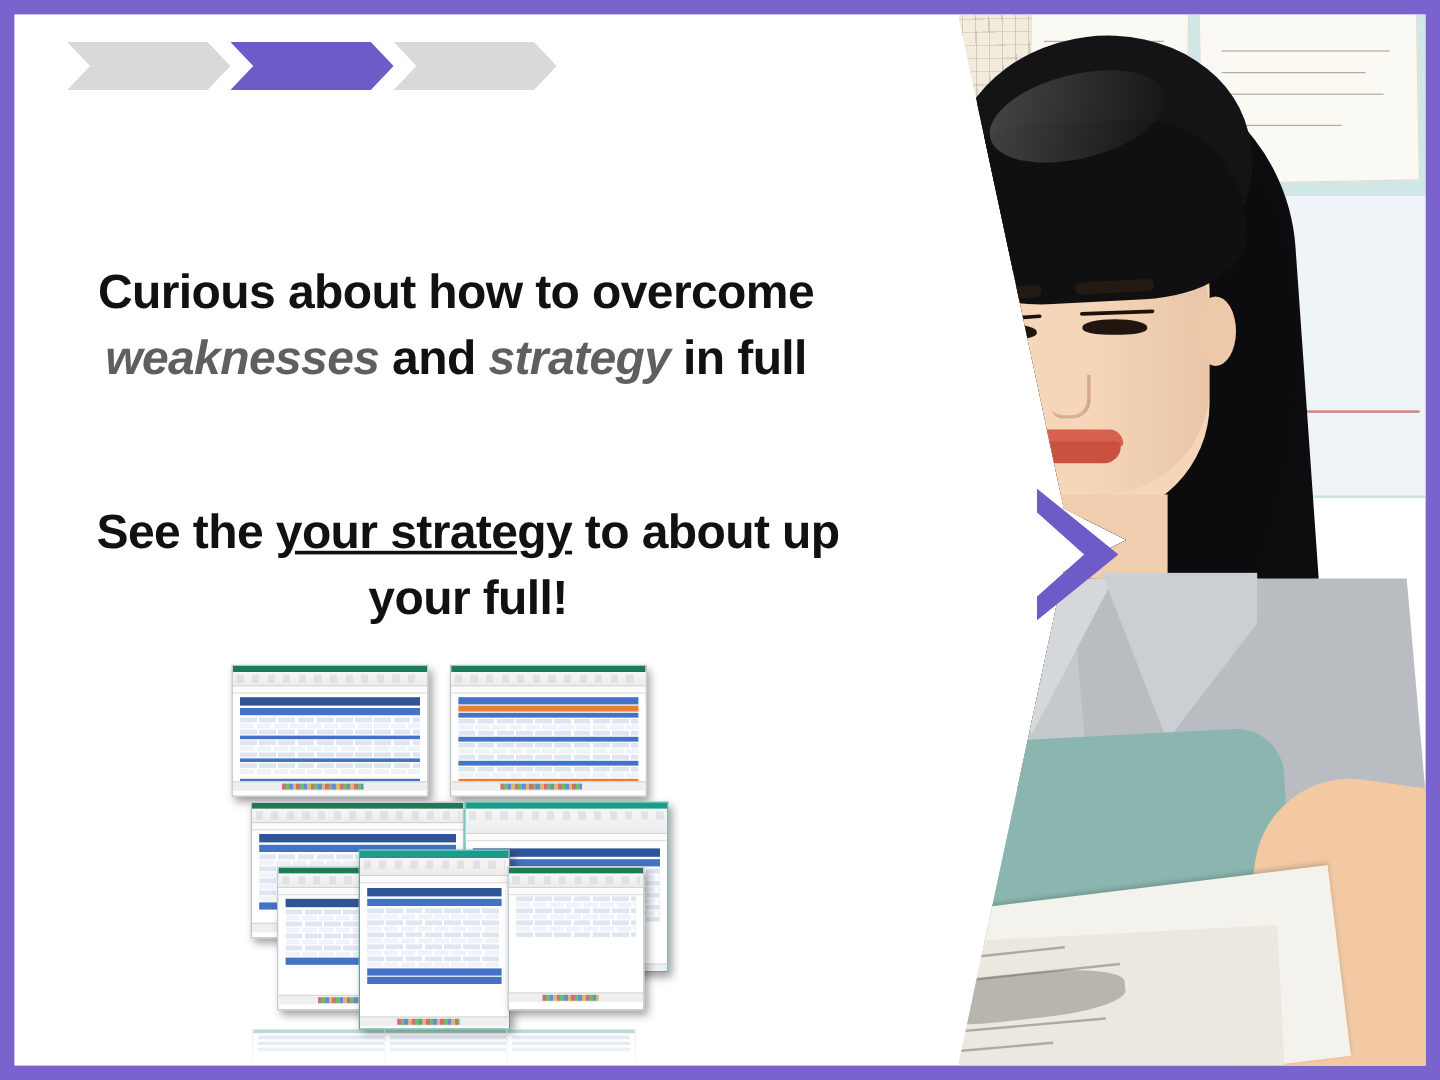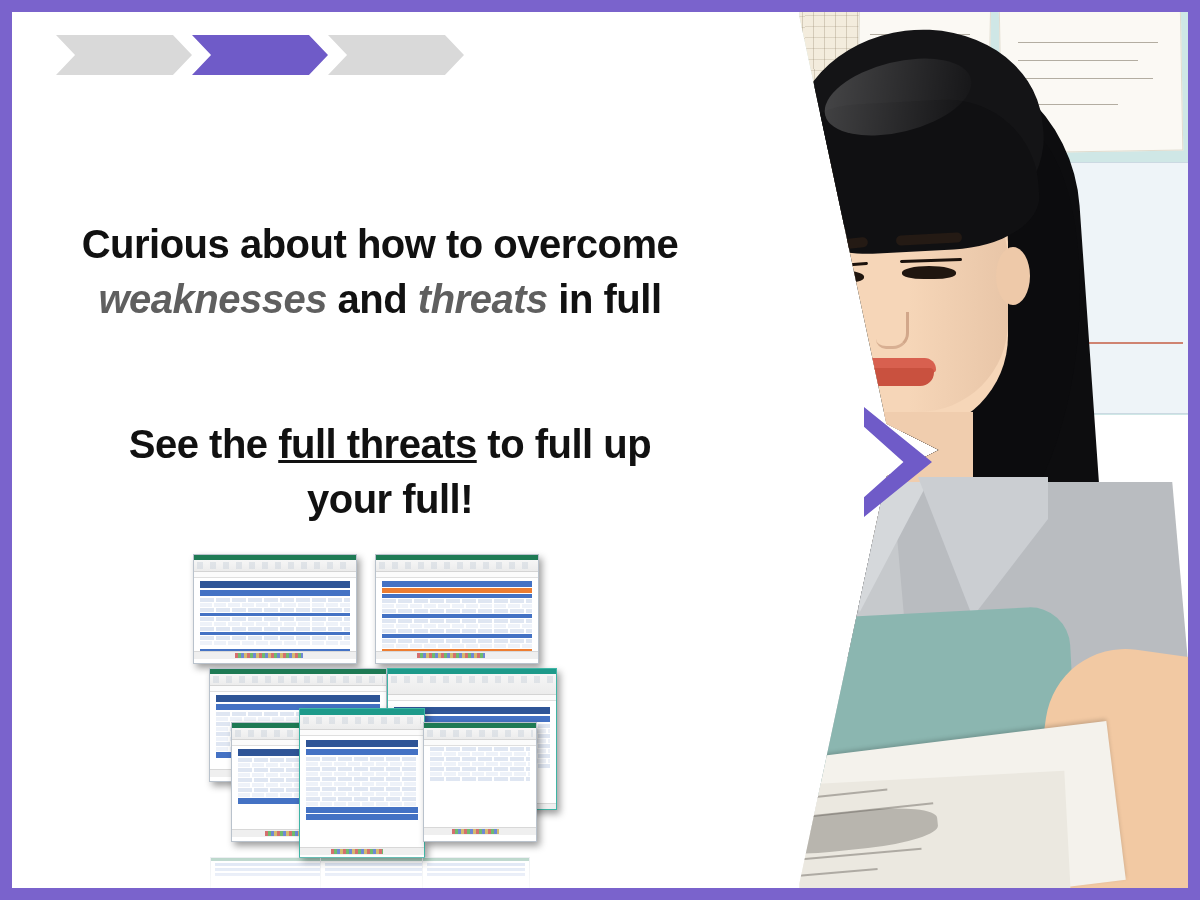--- a/index.html
+++ b/index.html
@@ -209,27 +209,27 @@
 
     <div id="chevron-bar">
       <div class="chev first" style="left:12px;"></div>
       <div class="chev active" style="left:148px;"></div>
       <div class="chev" style="left:284px;"></div>
     </div>
 
     <div id="headline">
       <span class="ln">Curious about how to overcome</span>
       <span class="ln">
-        <span class="grey-ital">weaknesses</span><span> and </span><span class="grey-ital">threats</span><span> in full</span>
+        <span class="grey-ital">weaknesses</span><span> and </span><span class="grey-ital">strategy</span><span> in full</span>
       </span>
     </div>
 
     <div id="headline2">
       <span class="ln">
-        <span>See the </span><span class="uline">full threats</span><span> to full up</span>
+        <span>See the </span><span class="uline">your strategy</span><span> to about up</span>
       </span>
       <span class="ln">your full!</span>
     </div>
 
     <div id="collage">
 
       <div class="sheet" style="left:6px;top:4px;width:162px;height:108px;">
         <div class="tbar"></div>
         <div class="ribbon"></div>
         <div class="formbar"></div>

